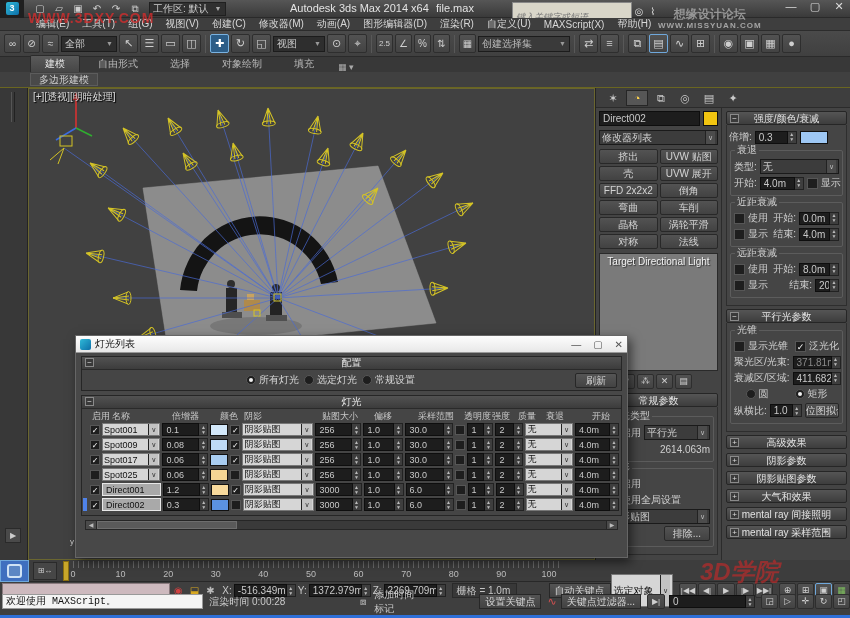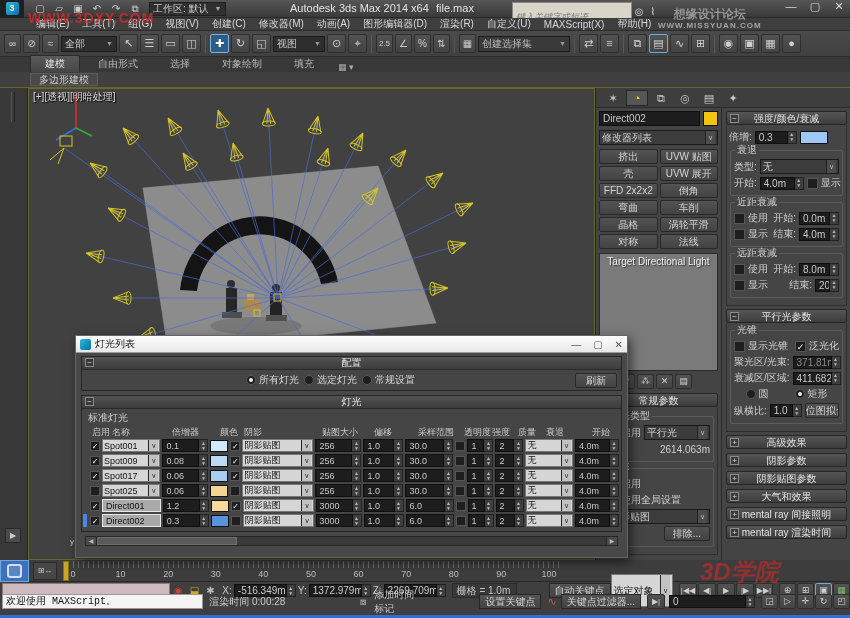--- a/index.html
+++ b/index.html
@@ -613,21 +613,21 @@
               <div class="collapsed-ro">
                 <div class="ro-head"><span class="ro-box">+</span><span>阴影贴图参数</span></div>
               </div>
               <div class="collapsed-ro">
                 <div class="ro-head"><span class="ro-box">+</span><span>大气和效果</span></div>
               </div>
               <div class="collapsed-ro">
                 <div class="ro-head"><span class="ro-box">+</span><span>mental ray 间接照明</span></div>
               </div>
               <div class="collapsed-ro">
-                <div class="ro-head"><span class="ro-box">+</span><span>mental ray 渲染时间</span></div>
+                <div class="ro-head"><span class="ro-box">+</span><span>mental ray 采样范围</span></div>
               </div>
             </div>
         </div>
       </div>
     </div>
   </div>
 
   <div class="dialog">
     <div class="dlg-title">
       <span class="dlg-ico"></span>
@@ -654,21 +654,20 @@
               <span style="display: flex; align-items: center; gap: 3px;">
                 <span class="radio"></span>
                 <span>常规设置</span>
               </span>
             </div>
           <span class="refresh-btn">刷新</span>
         </div>
       </div>
       <div class="ll-rollout">
         <div class="ll-ro-head"><span class="ro-box">−</span><span>灯光</span></div>
-        <div class="ll-cat">标准灯光</div>
         <div class="ll-head" id="ll-head">
             <span style="left: 6px;">启用</span>
             <span style="left: 26px;">名称</span>
             <span style="left: 86px;">倍增器</span>
             <span style="left: 134px;">颜色</span>
             <span style="left: 158px;">阴影</span>
             <span style="left: 236px;">贴图大小</span>
             <span style="left: 288px;">偏移</span>
             <span style="left: 332px;">采样范围</span>
             <span style="left: 378px;">透明度</span>

